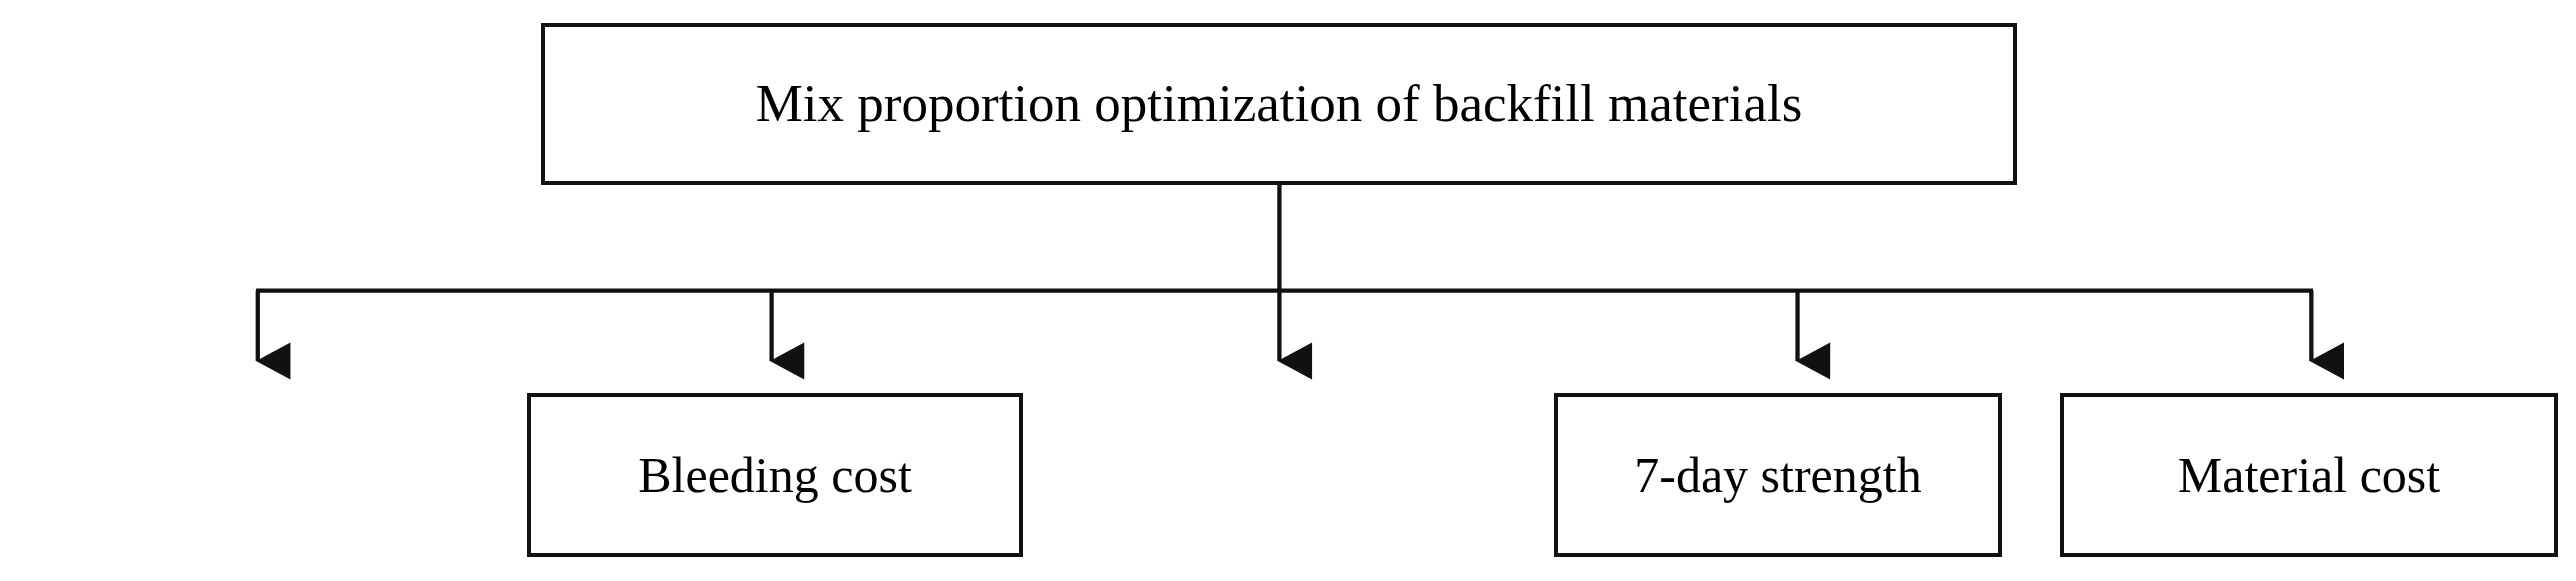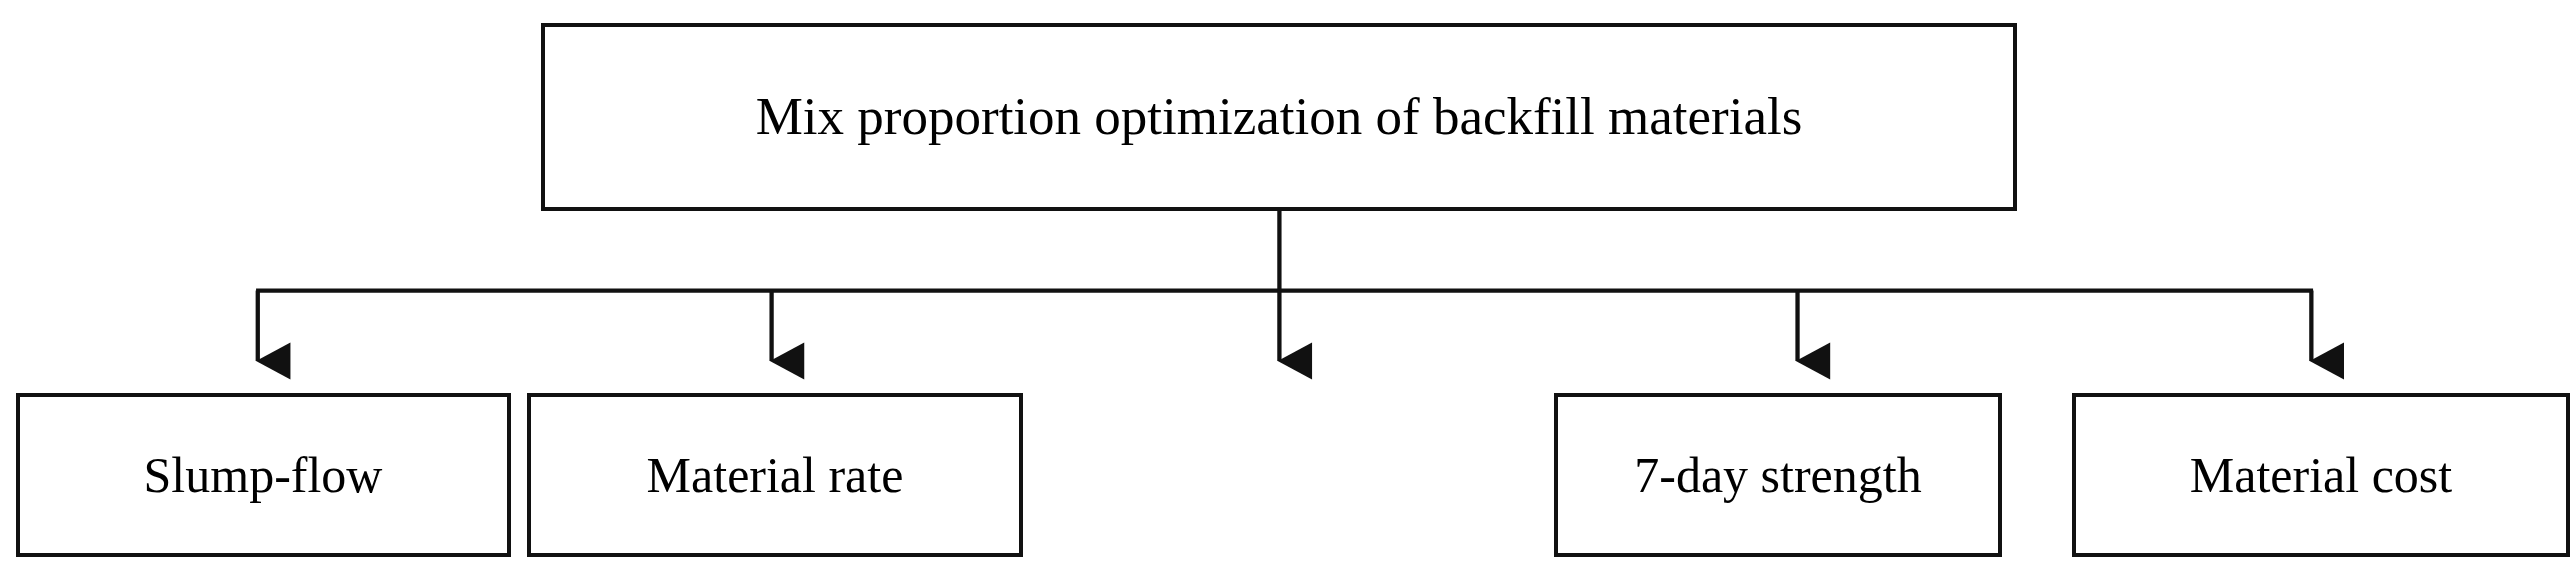--- a/index.html
+++ b/index.html
@@ -36,30 +36,30 @@
     color: #000000;
     font-family: "Liberation Serif", "DejaVu Serif", serif;
     line-height: 1.05;
     white-space: nowrap;
     text-align: center;
   }
   #root-node {
     left: 541px;
     top: 23px;
     width: 1476px;
-    height: 188px;
+    height: 162px;
   }
   #root-node .node-label { font-size: 53px; }
   .leaf-node { top: 393px; height: 164px; }
   .leaf-node .node-label { font-size: 50px; }
   #leaf-0 { left: 15.5px;   width: 495px; }
   #leaf-1 { left: 527px;  width: 496px; }
   #leaf-2 { left: 1041px; width: 479px; }
   #leaf-3 { left: 1554px; width: 448px; }
-  #leaf-4 { left: 2060px; width: 498px; margin-left: 12px; }
+  #leaf-4 { left: 2060px; width: 498px; }
 </style>
 </head>
 <body>
 
 <div id="canvas">
 
   <svg id="flow-svg" viewBox="0 0 2998 677">
     <defs>
       <marker id="arrowhead" markerWidth="9" markerHeight="9" refX="4.5" refY="8.2" orient="auto" markerUnits="strokeWidth">
         <polygon points="0.2,0.6 8.8,0.6 4.5,8.6" fill="#111111"></polygon>
@@ -74,26 +74,23 @@
     <line x1="898" y1="338" x2="898" y2="420" stroke="#111111" stroke-width="5" marker-end="url(#arrowhead)"></line>
     <line x1="1489" y1="338" x2="1489" y2="420" stroke="#111111" stroke-width="5" marker-end="url(#arrowhead)"></line>
     <line x1="2092" y1="338" x2="2092" y2="420" stroke="#111111" stroke-width="5" marker-end="url(#arrowhead)"></line>
     <line x1="2690" y1="338" x2="2690" y2="420" stroke="#111111" stroke-width="5" marker-end="url(#arrowhead)"></line>
   </svg>
 
   <div class="node-box" id="root-node">
     <span class="node-label">Mix proportion optimization of backfill materials</span>
   </div>
 
-  <div class="node-box leaf-node" id="leaf-0">
-    <span class="node-label">Slump-flow</span>
-  </div>
 
   <div class="node-box leaf-node" id="leaf-1">
-    <span class="node-label">Material rate</span>
+    <span class="node-label">Bleeding cost</span>
   </div>
 
 
   <div class="node-box leaf-node" id="leaf-3">
     <span class="node-label">7-day strength</span>
   </div>
 
   <div class="node-box leaf-node" id="leaf-4">
     <span class="node-label">Material cost</span>
   </div>

